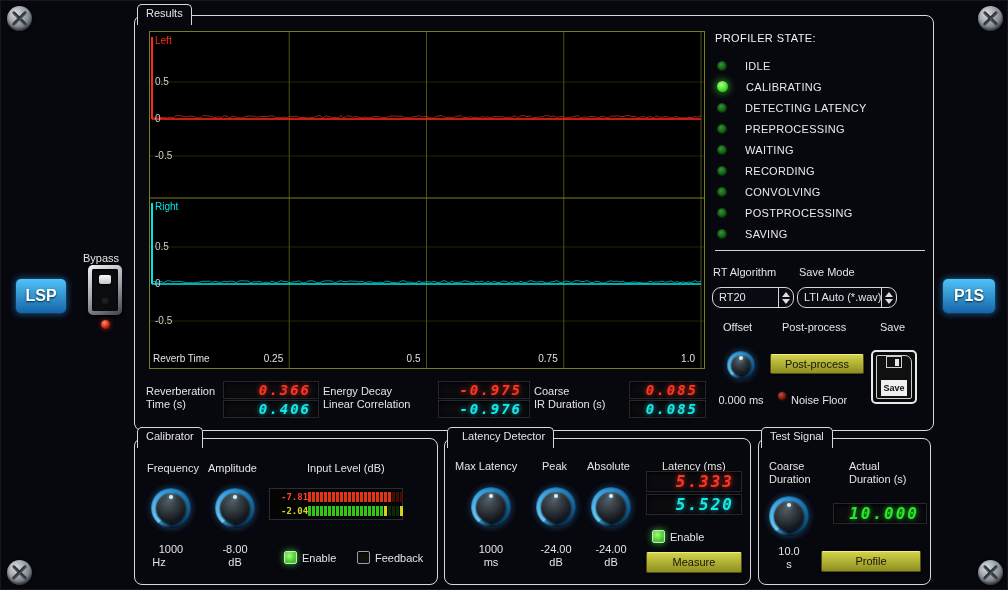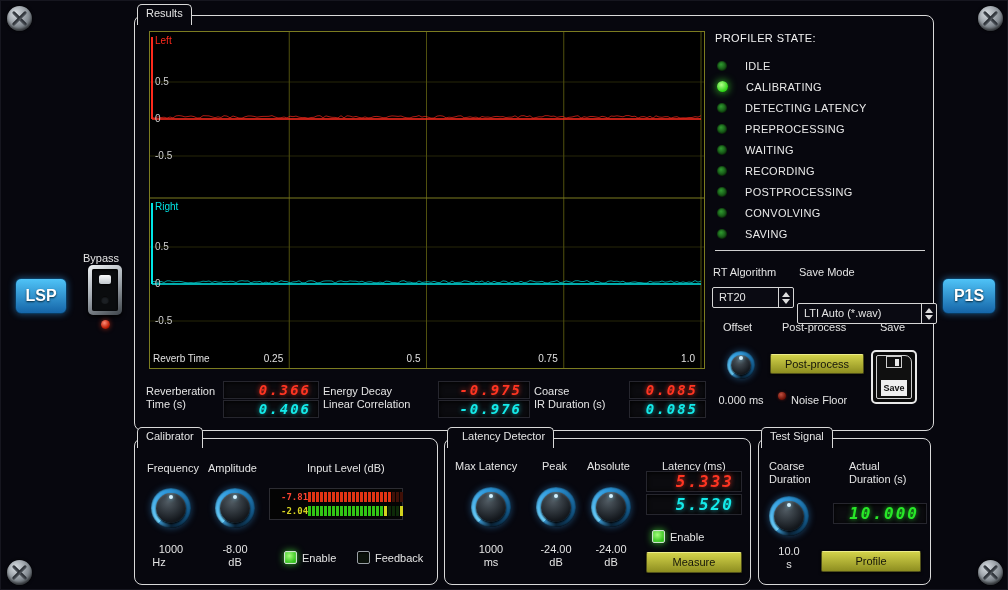--- a/index.html
+++ b/index.html
@@ -55,21 +55,21 @@
   .state-led { width:10px; height:10px; border-radius:50%; flex:none;
           background:radial-gradient(circle at 40% 35%, #2f9a2f, #0c3d0c 78%); box-shadow:inset 0 0 2px #000; }
   .state-led.on { width:11px; height:11px;
           background:radial-gradient(circle at 40% 35%, #b4ff8c, #2ad214 70%);
           box-shadow:0 0 8px rgba(70,255,50,.85); }
   .state-label { letter-spacing:.3px; color:#e9e9e9; }
   .sep { position:absolute; height:1px; background:#cfcfcf; }
 
   
   .dd { position:absolute; display:flex; align-items:stretch; background:#0a0a12;
-        border:1px solid #d6d6d6; border-radius:2px; height:21px; cursor:pointer; }
+        border:1px solid #d6d6d6; border-radius:9px; height:21px; cursor:pointer; }
   .dd-val { flex:1; padding:0 6px; line-height:19px; white-space:nowrap; overflow:hidden; }
   .dd-spin { width:15px; border-left:1px solid #d6d6d6; display:flex; flex-direction:column;
         align-items:center; justify-content:center; gap:2px; }
   .tri-up { width:0; height:0; border-left:4px solid transparent; border-right:4px solid transparent;
         border-bottom:5px solid #ddd; }
   .tri-down { width:0; height:0; border-left:4px solid transparent; border-right:4px solid transparent;
         border-top:5px solid #ddd; }
 
   
   .knob { position:absolute; border-radius:50%;
@@ -202,43 +202,43 @@
       <div class="state-row">
         <span class="state-led"></span>
         <span class="state-label">WAITING</span>
       </div>
       <div class="state-row">
         <span class="state-led"></span>
         <span class="state-label">RECORDING</span>
       </div>
       <div class="state-row">
         <span class="state-led"></span>
+        <span class="state-label">CONVOLVING</span>
+      </div>
+      <div class="state-row">
+        <span class="state-led"></span>
         <span class="state-label">POSTPROCESSING</span>
-      </div>
-      <div class="state-row">
-        <span class="state-led"></span>
-        <span class="state-label">CONVOLVING</span>
       </div>
       <div class="state-row">
         <span class="state-led"></span>
         <span class="state-label">SAVING</span>
       </div>
     </div>
   <div class="sep" style="left:714px;top:249px;width:210px;"></div>
 
   <div class="lbl" style="left:712px;top:265px;">RT Algorithm</div>
   <div class="lbl" style="left:798px;top:265px;">Save Mode</div>
   <div class="dd" style="left:711px;top:286px;width:82px;">
     <span class="dd-val">RT20</span>
     <span class="dd-spin">
         <i class="tri-up"></i>
         <i class="tri-down"></i>
       </span>
   </div>
-  <div class="dd" style="left:796px;top:302px;width:140px;">
+  <div class="dd" style="left:796px;top:286px;width:100px;">
     <span class="dd-val">LTI Auto (*.wav)</span>
     <span class="dd-spin">
         <i class="tri-up"></i>
         <i class="tri-down"></i>
       </span>
   </div>
 
   <div class="lbl" style="left:722px;top:320px;">Offset</div>
   <div class="lbl" style="left:781px;top:320px;">Post-process</div>
   <div class="lbl" style="left:879px;top:320px;">Save</div>

